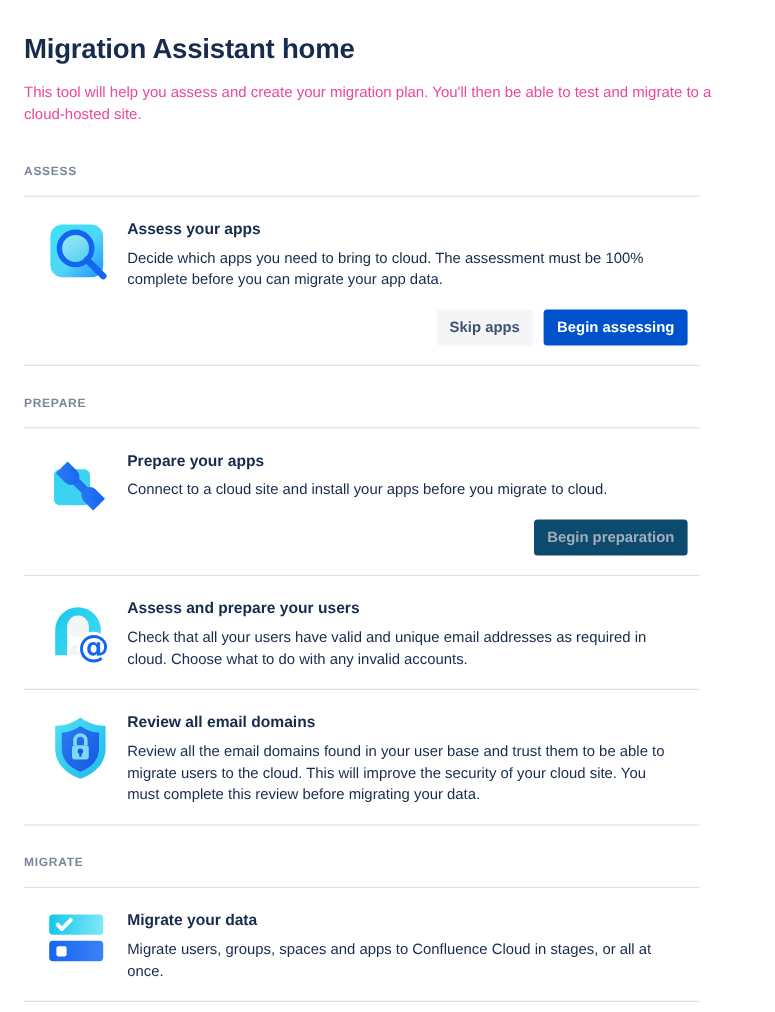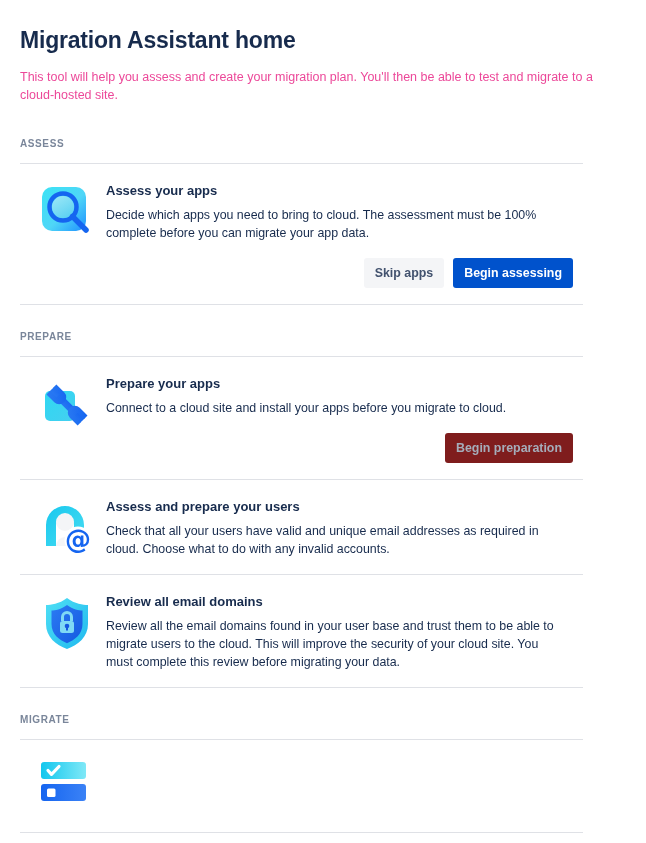--- a/index.html
+++ b/index.html
@@ -102,21 +102,21 @@
     font-size: 12.4px;
     font-weight: 600;
     border: none;
     border-radius: 3px;
     padding: 7px 11px;
     cursor: pointer;
     line-height: 16px;
   }
   .btn-primary { background: #0052CC; color: #ffffff; }
   .btn-default { background: #F4F5F7; color: #42526E; }
-  .btn-disabled { background: #7f1d1d; color: #A5ADBA; cursor: not-allowed; }
+  .btn-disabled { background: #0c4a6e; color: #A5ADBA; cursor: not-allowed; }
   .spacer-26 { height: 26px; }
 
   .icon-svg { display: block; }
 </style>
 </head>
 <body>
 
 <div class="page">
 
   <h1 class="page-title">Migration Assistant home</h1>
@@ -257,18 +257,22 @@
             <stop offset="0%" stop-color="#1565F0"></stop>
                   <stop offset="100%" stop-color="#3B82F6"></stop>
           </linearGradient>
         </defs>
         <rect x="2" y="2" width="45" height="17" rx="3" fill="url(#gBar1)"></rect>
         <path d="M9 10.5 l3.5 3.8 L20 6.5" fill="none" stroke="#ffffff" stroke-width="3.2" stroke-linecap="round" stroke-linejoin="round"></path>
         <rect x="2" y="24" width="45" height="17" rx="3" fill="url(#gBar2)"></rect>
         <rect x="8" y="28.5" width="8.5" height="8.5" rx="1.5" fill="#ffffff"></rect>
       </svg>
           </div>  
+          <div class="card-body">    
+            <div class="card-title">Migrate your data</div>    
+            <div class="card-desc">Migrate users, groups, spaces and apps to Confluence Cloud in stages, or all at once.</div>  
+          </div>
         </div>
         <div class="divider"></div>
       </div>
     </div>
 
 </div>
 
 </body></html>

